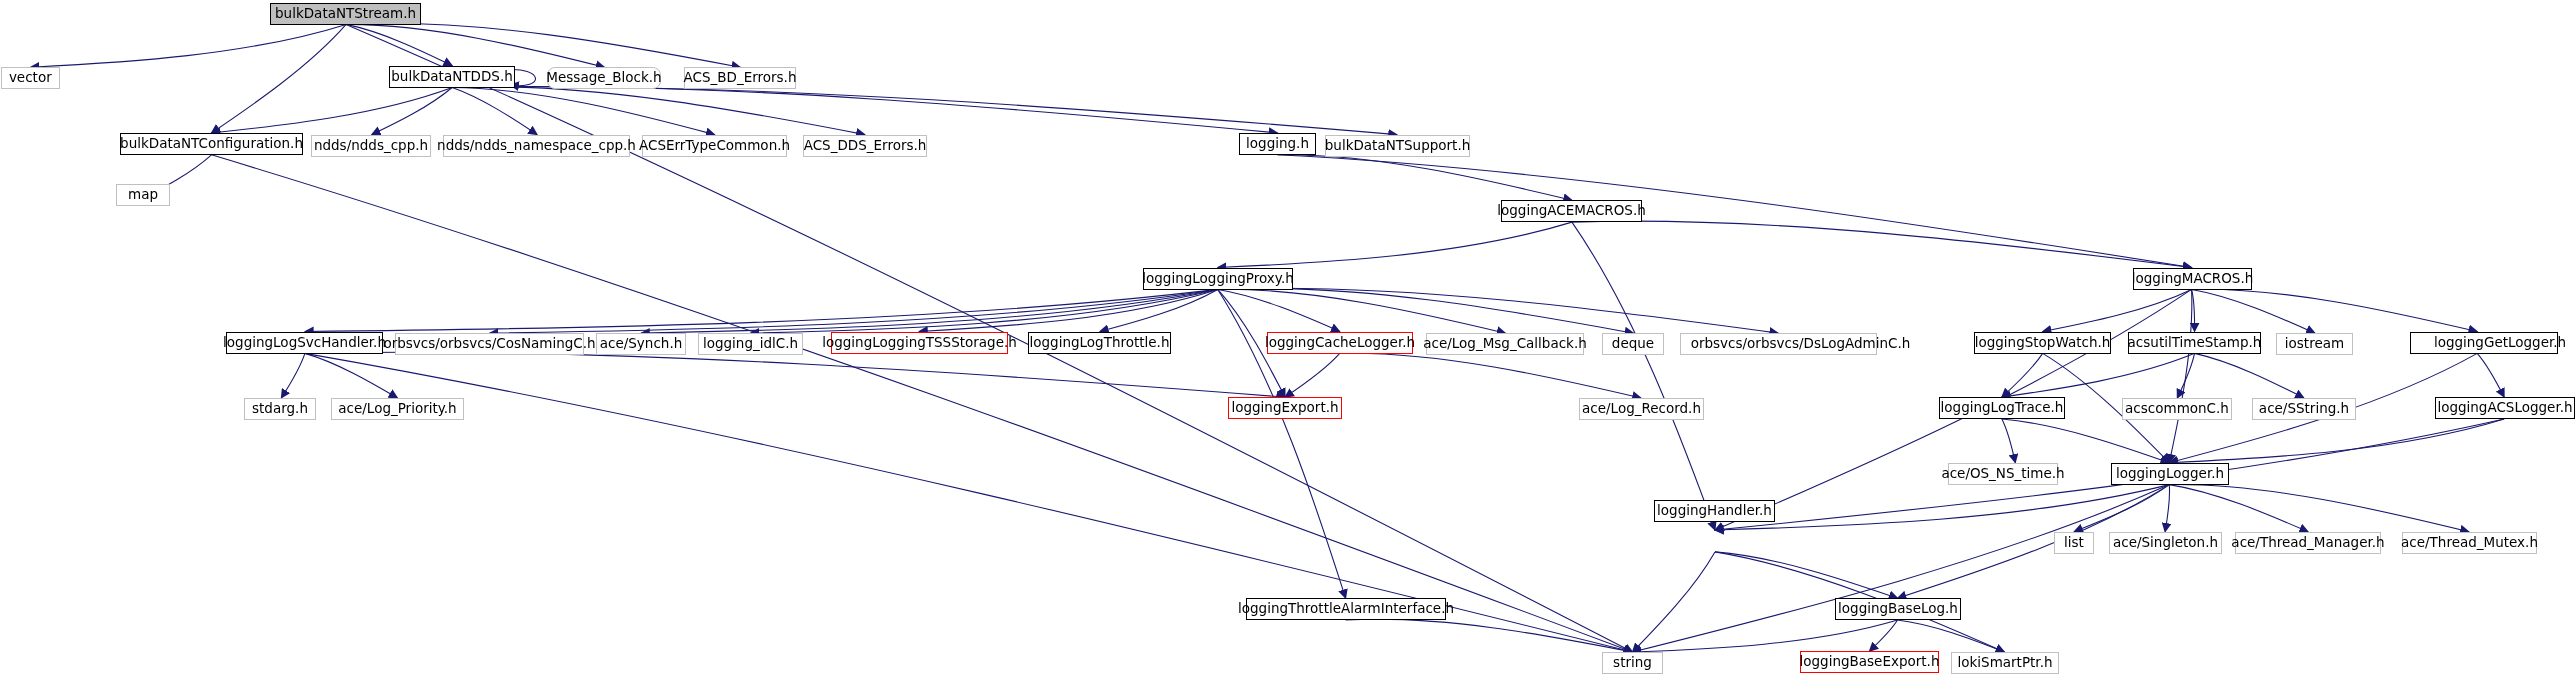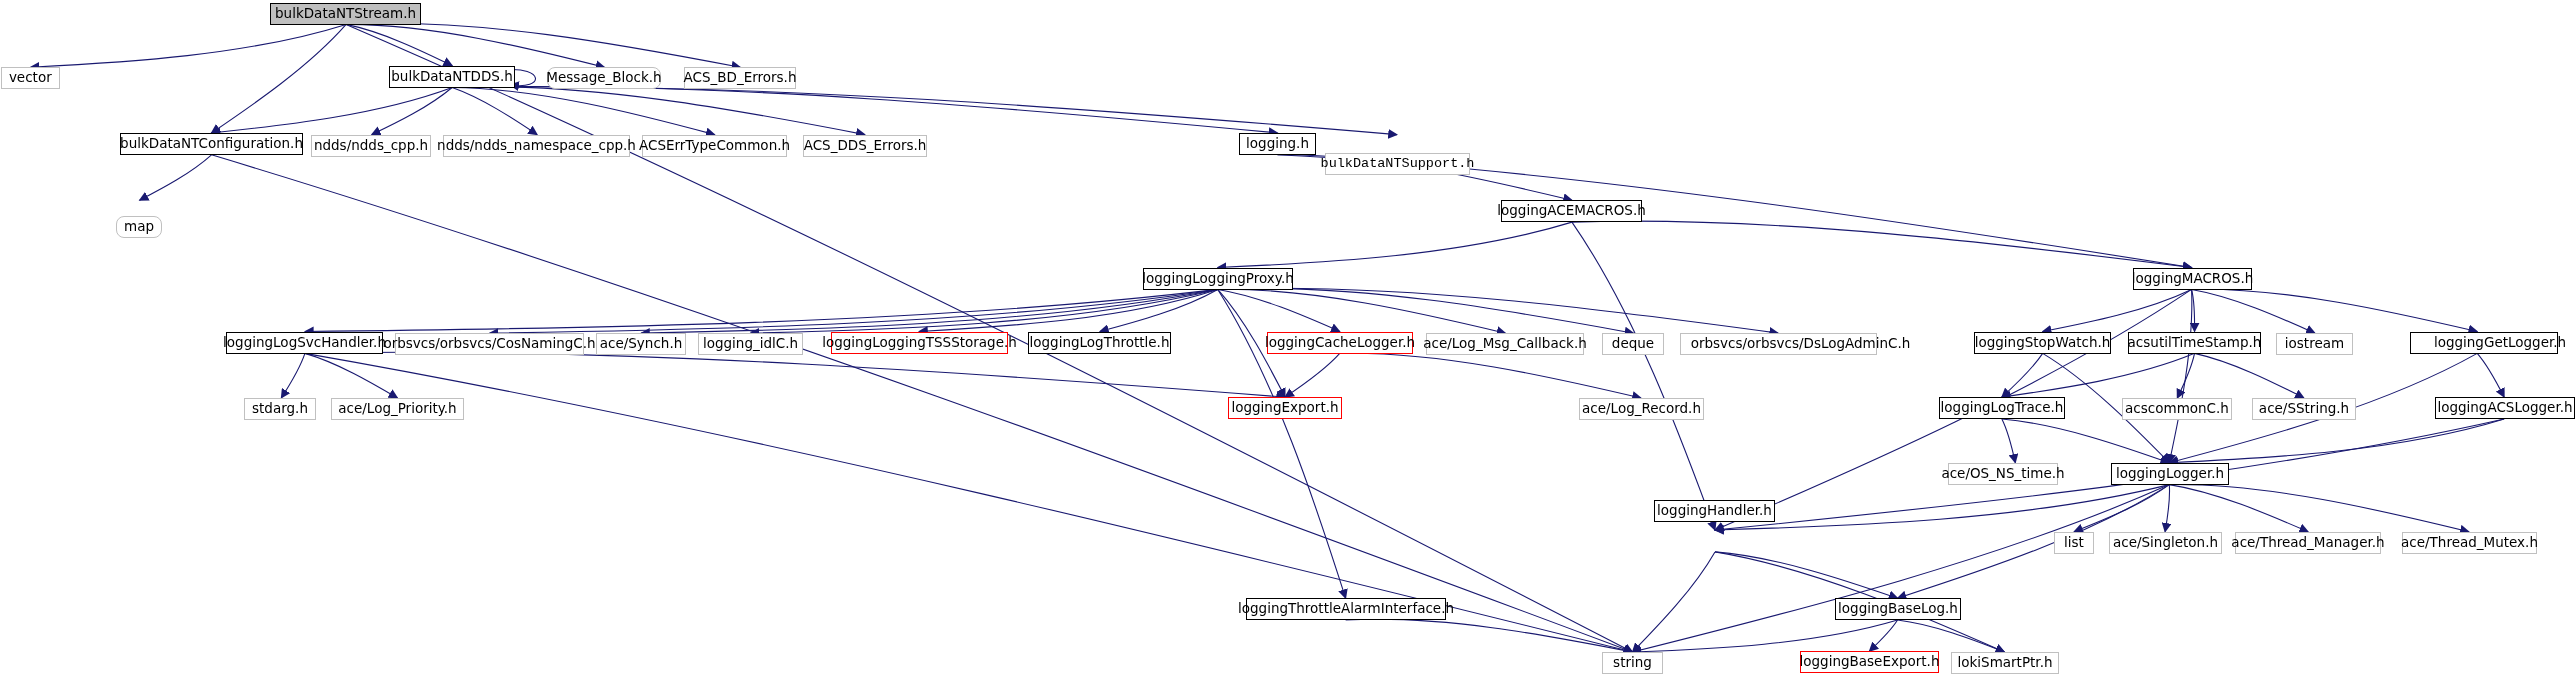--- a/index.html
+++ b/index.html
@@ -137,24 +137,24 @@
     </div>
     <div class="node ext" style="left: 642px; top: 135px; width: 145px;">
       <span>ACSErrTypeCommon.h</span>
     </div>
     <div class="node ext" style="left: 803px; top: 135px; width: 124px;">
       <span>ACS_DDS_Errors.h</span>
     </div>
     <div class="node hdr" style="left: 1239px; top: 133px; width: 77px;">
       <span>logging.h</span>
     </div>
-    <div class="node ext" style="left: 1325px; top: 153px; width: 145px; font-family: Liberation Mono, monospace;">
+    <div class="node ext" style="left: 1325px; top: 135px; width: 145px;">
       <span>bulkDataNTSupport.h</span>
     </div>
-    <div class="node ext" style="left: 116px; top: 216px; width: 46px; border-radius: 8px;">
+    <div class="node ext" style="left: 116px; top: 184px; width: 54px;">
       <span>map</span>
     </div>
     <div class="node hdr" style="left: 1501px; top: 200px; width: 141px;">
       <span>loggingACEMACROS.h</span>
     </div>
     <div class="node hdr" style="left: 1143px; top: 268px; width: 150px;">
       <span>loggingLoggingProxy.h</span>
     </div>
     <div class="node hdr" style="left: 2133px; top: 268px; width: 119px;">
       <span>loggingMACROS.h</span>

